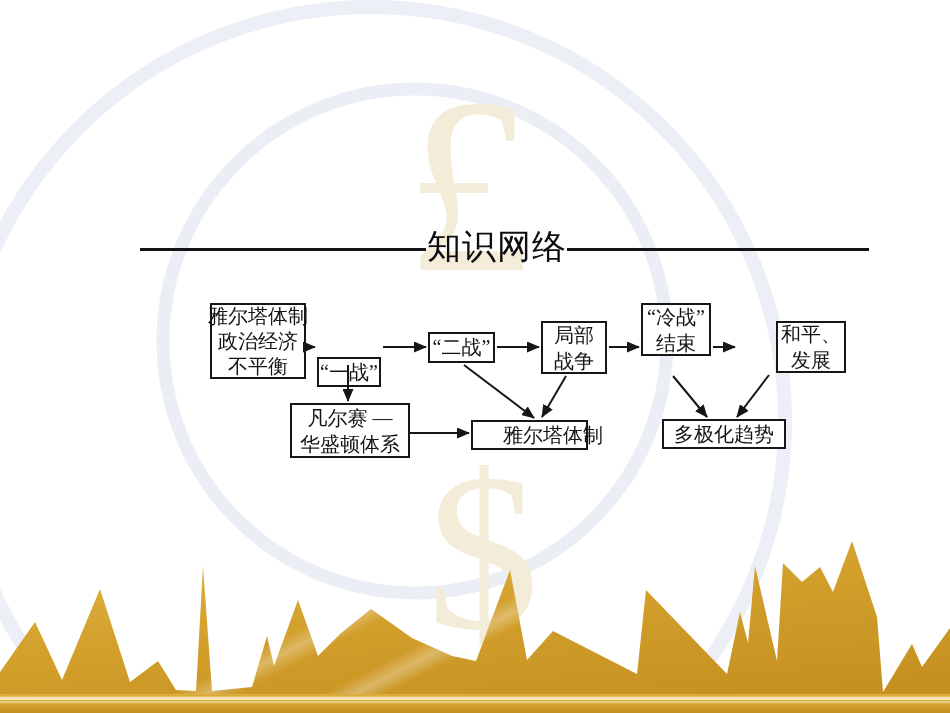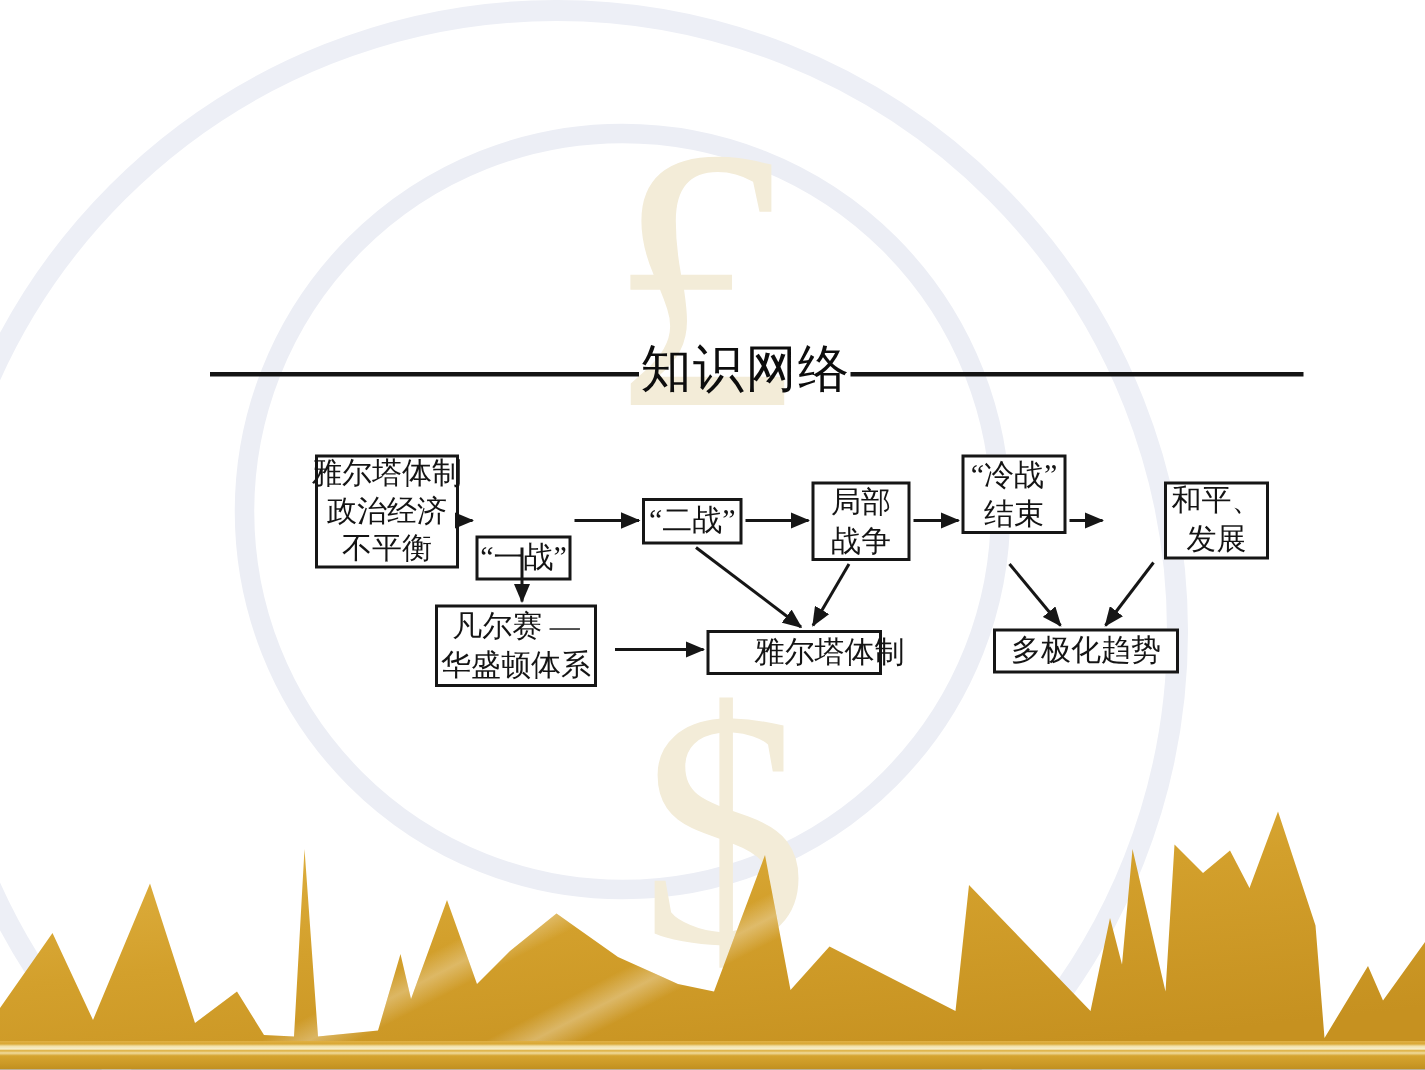--- a/index.html
+++ b/index.html
@@ -29,21 +29,21 @@
     background:#ffffff;
     display:flex;flex-direction:column;
     align-items:center;justify-content:center;
     color:#141414;font-size:20px;line-height:25px;
     text-align:center;white-space:nowrap;
     box-sizing:border-box;
   }
   .node span{display:block;}
   .node-a{left:210px;top:303px;width:96px;height:76px;}
   .node-b{left:317px;top:333px;width:64px;height:30px;margin-top:24px;}
-  .node-c{left:290px;top:403px;width:108px;height:55px;line-height:26px;}
+  .node-c{left:290px;top:403px;width:120px;height:55px;line-height:26px;}
   .node-d{left:428px;top:332px;width:67px;height:31px;}
   .node-e{left:541px;top:321px;width:66px;height:53px;line-height:26px;text-align:right;}
   .node-f{left:471px;top:420px;width:117px;height:30px;padding-left:47px;}
   .node-g{left:641px;top:303px;width:70px;height:53px;line-height:26px;}
   .node-h{left:737px;top:321px;width:70px;height:52px;line-height:26px;margin-left:39px;}
   .node-i{left:662px;top:419px;width:124px;height:30px;justify-content:flex-end;}
   .arrows{position:absolute;left:0;top:0;pointer-events:none;}
 </style>
 </head>
 <body>

